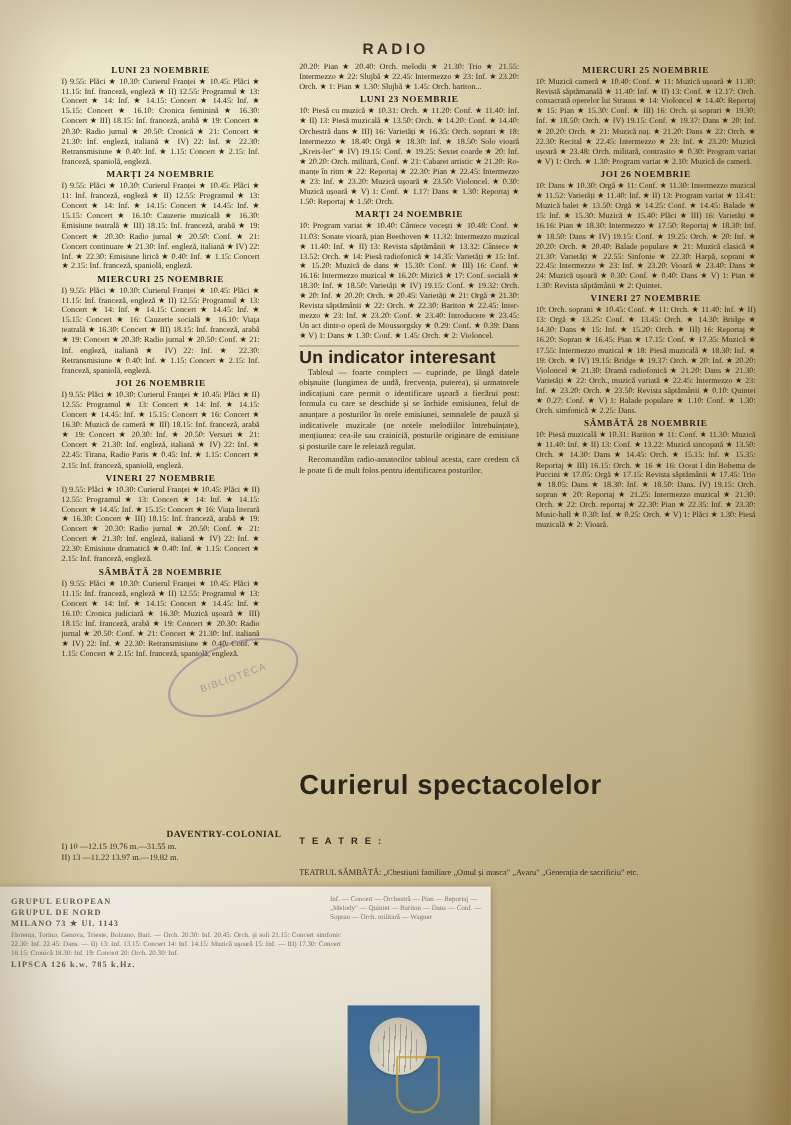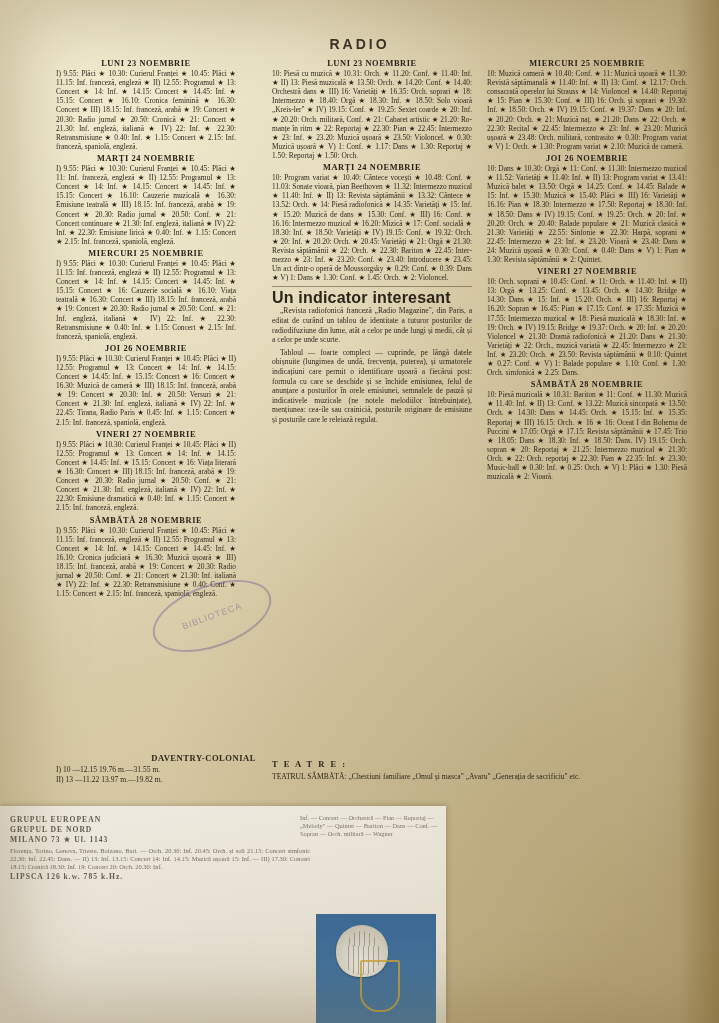--- a/index.html
+++ b/index.html
@@ -63,21 +63,21 @@
   }
   .curierTitle{
     font-family:"Liberation Sans",sans-serif;
     font-size:25px;font-weight:bold;color:#2b2419;letter-spacing:.5px;
     line-height:28px;
   }
   .teatre{
     position:absolute;left:272px;top:760px;width:420px;
     font-size:7.6px;line-height:9.6px;color:#2f281d;
   }
-  .teatreHead{font-family:Liberation Serif, serif;font-weight:bold;font-size:8.5px;letter-spacing:2px;margin-bottom:2px;}
+  .teatreHead{font-family:Liberation Sans, sans-serif;font-weight:bold;font-size:8.5px;letter-spacing:2px;margin-bottom:18px;}
 
   .daventry{
     position:absolute;left:56px;top:754px;width:200px;
     font-size:7.6px;line-height:9.4px;color:#2f281d;
   }
   .dvTitle{font-weight:bold;letter-spacing:.5px;font-size:8.6px;text-align:right;margin-bottom:2px;}
 
   
   .scrap{
     position:absolute;left:0;top:806px;width:446px;height:217px;
@@ -155,30 +155,31 @@
       <div class="para">I) 9.55: Plăci ★ 10.30: Curierul Franței ★ 10.45: Plăci ★ 11.15: Inf. franceză, engleză ★ II) 12.55: Programul ★ 13: Concert ★ 14: Inf. ★ 14.15: Concert ★ 14.45: Inf. ★ 15.15: Concert ★ 16: Cauzerie socială ★ 16.10: Viața teatrală ★ 16.30: Concert ★ III) 18.15: Inf. franceză, arabă ★ 19: Concert ★ 20.30: Radio jurnal ★ 20.50: Conf. ★ 21: Inf. engleză, italiană ★ IV) 22: Inf. ★ 22.30: Retransmisiune ★ 0.40: Inf. ★ 1.15: Concert ★ 2.15: Inf. franceză, spaniolă, engleză.</div>
       <div class="daytitle">JOI 26 NOEMBRIE</div>
       <div class="para">I) 9.55: Plăci ★ 10.30: Curierul Franței ★ 10.45: Plăci ★ II) 12.55: Programul ★ 13: Concert ★ 14: Inf. ★ 14.15: Concert ★ 14.45: Inf. ★ 15.15: Concert ★ 16: Concert ★ 16.30: Muzică de cameră ★ III) 18.15: Inf. franceză, arabă ★ 19: Concert ★ 20.30: Inf. ★ 20.50: Versuri ★ 21: Concert ★ 21.30: Inf. engleză, italiană ★ IV) 22: Inf. ★ 22.45: Tirana, Radio Paris ★ 0.45: Inf. ★ 1.15: Concert ★ 2.15: Inf. franceză, spaniolă, engleză.</div>
       <div class="daytitle">VINERI 27 NOEMBRIE</div>
       <div class="para">I) 9.55: Plăci ★ 10.30: Curierul Franței ★ 10.45: Plăci ★ II) 12.55: Programul ★ 13: Concert ★ 14: Inf. ★ 14.15: Concert ★ 14.45: Inf. ★ 15.15: Concert ★ 16: Viața literară ★ 16.30: Concert ★ III) 18.15: Inf. franceză, arabă ★ 19: Concert ★ 20.30: Radio jurnal ★ 20.50: Conf. ★ 21: Concert ★ 21.30: Inf. engleză, italiană ★ IV) 22: Inf. ★ 22.30: Emisiune dramatică ★ 0.40: Inf. ★ 1.15: Concert ★ 2.15: Inf. franceză, engleză.</div>
       <div class="daytitle">SÂMBĂTĂ 28 NOEMBRIE</div>
       <div class="para">I) 9.55: Plăci ★ 10.30: Curierul Franței ★ 10.45: Plăci ★ 11.15: Inf. franceză, engleză ★ II) 12.55: Programul ★ 13: Concert ★ 14: Inf. ★ 14.15: Concert ★ 14.45: Inf. ★ 16.10: Cronica judiciară ★ 16.30: Muzică ușoară ★ III) 18.15: Inf. franceză, arabă ★ 19: Concert ★ 20.30: Radio jurnal ★ 20.50: Conf. ★ 21: Concert ★ 21.30: Inf. italiană ★ IV) 22: Inf. ★ 22.30: Retransmisiune ★ 0.40: Conf. ★ 1.15: Concert ★ 2.15: Inf. franceză, spaniolă, engleză.</div>
     </div>
 
     <div class="col c2">
+      <div class="para">20.20: Pian ★ 20.40: Orch. melodii ★ 21.30: Trio ★ 21.55: Intermezzo ★ 22: Slujbă ★ 22.45: Intermezzo ★ 23: Inf. ★ 23.20: Orch. ★ 1: Pian ★ 1.30: Slujbă ★ 1.45: Orch. bariton...</div>
       <div class="daytitle">LUNI 23 NOEMBRIE</div>
       <div class="para">10: Piesă cu muzică ★ 10.31: Orch. ★ 11.20: Conf. ★ 11.40: Inf. ★ II) 13: Piesă muzicală ★ 13.50: Orch. ★ 14.20: Conf. ★ 14.40: Orchestră dans ★ III) 16: Varietăți ★ 16.35: Orch. soprari ★ 18: Intermezzo ★ 18.40: Orgă ★ 18.30: Inf. ★ 18.50: Solo vioară „Kreis-ler" ★ IV) 19.15: Conf. ★ 19.25: Sextet coarde ★ 20: Inf. ★ 20.20: Orch. militară, Conf. ★ 21: Cabaret artistic ★ 21.20: Ro­manțe în ritm ★ 22: Reportaj ★ 22.30: Pian ★ 22.45: Intermezzo ★ 23: Inf. ★ 23.20: Muzică ușoară ★ 23.50: Violoncel. ★ 0.30: Muzică ușoară ★ V) 1: Conf. ★ 1.17: Dans ★ 1.30: Reportaj ★ 1.50: Reportaj ★ 1.50: Orch.</div>
       <div class="daytitle">MARȚI 24 NOEMBRIE</div>
       <div class="para">10: Program variat ★ 10.40: Cântece vo­cești ★ 10.48: Conf. ★ 11.03: Sonate vioa­ră, pian Beethoven ★ 11.32: Intermezzo muzical ★ 11.40: Inf. ★ II) 13: Revista săptămânii ★ 13.32: Cântece ★ 13.52: Orch. ★ 14: Piesă radiofonică ★ 14.35: Varietăți ★ 15: Inf. ★ 15.20: Muzică de dans ★ 15.30: Conf. ★ III) 16: Conf. ★ 16.16: Intermez­zo muzical ★ 16.20: Mizică ★ 17: Conf. socială ★ 18.30: Inf. ★ 18.50: Varietăți ★ IV) 19.15: Conf. ★ 19.32: Orch. ★ 20: Inf. ★ 20.20: Orch. ★ 20.45: Varietăți ★ 21: Orgă ★ 21.30: Revista săptămânii ★ 22: Orch. ★ 22.30: Bariton ★ 22.45: Inter­mezzo ★ 23: Inf. ★ 23.20: Conf. ★ 23.40: Introducere ★ 23.45: Un act dintr-o operă de Moussorgsky ★ 0.29: Conf. ★ 0.39: Dans ★ V) 1: Dans ★ 1.30: Conf. ★ 1.45: Orch. ★ 2: Violoncel.</div>
 
       <div class="rule"></div>
       <div class="artTitle">Un indicator interesant</div>
       <div class="artBody">
-        <p>„Revista radiofonică franceză „Radio Magazine", din Paris, a editat de cu­rând un tablou de identitate a tuturor posturilor de radiodifuziune din lume, atât a celor pe unde lungi și medii, cât și a celor pe unde scurte.</p>
         <p>Tabloul — foarte complect — cuprin­de, pe lângă datele obișnuite (lungimea de undă, frecvența, puterea), și urmato­­rele indicațiuni care permit o identifi­care ușoară a fiecărui post: formula cu care se deschide și se închide emisiunea, felul de anunțare a posturilor în orele emisiunei, semnalele de pauză și indi­cativele muzicale (ne notele melodiilor întrebuințate), mențiunea: cea-ile sau crainiciă, posturile originare de emi­siune și posturile care le releiază regu­lat.</p>
+        <p>Recomandăm radio-amatorilor tabloul acesta, care credem că le poate fi de mult folos pentru identificarea postu­rilor.</p>
       </div>
     </div>
 
     <div class="col c3">
       <div class="daytitle">MIERCURI 25 NOEMBRIE</div>
       <div class="para">10: Muzică cameră ★ 10.40: Conf. ★ 11: Muzică ușoară ★ 11.30: Revistă săptăma­nală ★ 11.40: Inf. ★ II) 13: Conf. ★ 12.17: Orch. consacrată operelor lui Strauss ★ 14: Violoncel ★ 14.40: Reportaj ★ 15: Pian ★ 15.30: Conf. ★ III) 16: Orch. și soprari ★ 19.30: Inf. ★ 18.50: Orch. ★ IV) 19.15: Conf. ★ 19.37: Dans ★ 20: Inf. ★ 20.20: Orch. ★ 21: Muzică naț. ★ 21.20: Dans ★ 22: Orch. ★ 22.30: Recital ★ 22.45: Inter­mezzo ★ 23: Inf. ★ 23.20: Muzică ușoară ★ 23.48: Orch. militară, contrasito ★ 0.30: Program variat ★ V) 1: Orch. ★ 1.30: Program variat ★ 2.10: Muzică de cameră.</div>
       <div class="daytitle">JOI 26 NOEMBRIE</div>
       <div class="para">10: Dans ★ 10.30: Orgă ★ 11: Conf. ★ 11.30: Intermezzo muzical ★ 11.52: Varie­tăți ★ 11.40: Inf. ★ II) 13: Program variat ★ 13.41: Muzică balet ★ 13.50: Orgă ★ 14.25: Conf. ★ 14.45: Balade ★ 15: Inf. ★ 15.30: Muzică ★ 15.40: Plăci ★ III) 16: Varietăți ★ 16.16: Pian ★ 18.30: Inter­mezzo ★ 17.50: Reportaj ★ 18.30: Inf. ★ 18.50: Dans ★ IV) 19.15: Conf. ★ 19.25: Orch. ★ 20: Inf. ★ 20.20: Orch. ★ 20.40: Balade populare ★ 21: Muzică clasică ★ 21.30: Varietăți ★ 22.55: Sinfonie ★ 22.30: Harpă, soprani ★ 22.45: Intermezzo ★ 23: Inf. ★ 23.20: Vioară ★ 23.40: Dans ★ 24: Muzică ușoară ★ 0.30: Conf. ★ 0.40: Dans ★ V) 1: Pian ★ 1.30: Revista săptămânii ★ 2: Quintet.</div>
       <div class="daytitle">VINERI 27 NOEMBRIE</div>
       <div class="para">10: Orch. soprani ★ 10.45: Conf. ★ 11: Or­ch. ★ 11.40: Inf. ★ II) 13: Orgă ★ 13.25: Conf. ★ 13.45: Orch. ★ 14.30: Bridge ★ 14.30: Dans ★ 15: Inf. ★ 15.20: Orch. ★ III) 16: Reportaj ★ 16.20: Sopran ★ 16.45: Pian ★ 17.15: Conf. ★ 17.35: Muzică ★ 17.55: Intermezzo muzical ★ 18: Piesă mu­zicală ★ 18.30: Inf. ★ 19: Orch. ★ IV) 19.15: Bridge ★ 19.37: Orch. ★ 20: Inf. ★ 20.20: Violoncel ★ 21.30: Dramă ra­diofonică ★ 21.20: Dans ★ 21.30: Varietăți ★ 22: Orch., muzică variată ★ 22.45: Inter­mezzo ★ 23: Inf. ★ 23.20: Orch. ★ 23.50: Revista săptămânii ★ 0.10: Quintet ★ 0.27: Conf. ★ V) 1: Balade populare ★ 1.10: Conf. ★ 1.30: Orch. simfonică ★ 2.25: Dans.</div>
@@ -186,20 +187,23 @@
       <div class="para">10: Piesă muzicală ★ 10.31: Bariton ★ 11: Conf. ★ 11.30: Muzică ★ 11.40: Inf. ★ II) 13: Conf. ★ 13.22: Muzică sincopată ★ 13.50: Orch. ★ 14.30: Dans ★ 14.45: Or­ch. ★ 15.15: Inf. ★ 15.35: Reportaj ★ III) 16.15: Orch. ★ 16 ★ 16: Oceat I din Boh­ema de Puc­cini ★ 17.05: Orgă ★ 17.15: Revista săptă­mânii ★ 17.45: Trio ★ 18.05: Dans ★ 18.30: Inf. ★ 18.50: Dans. IV) 19.15: Orch. sopran ★ 20: Reportaj ★ 21.25: Intermezzo muzical ★ 21.30: Orch. ★ 22: Orch. reportaj ★ 22.30: Pian ★ 22.35: Inf. ★ 23.30: Music-hall ★ 0.30: Inf. ★ 0.25: Orch. ★ V) 1: Plăci ★ 1.30: Piesă muzicală ★ 2: Vioară.</div>
     </div>
   </div>
 
   <div class="daventry">
     <div class="dvTitle">DAVENTRY-COLONIAL</div>
     <div>I) 10 —12.15 19.76 m.—31.55 m.</div>
     <div>II) 13 —11.22 13.97 m.—19.82 m.</div>
   </div>
 
+  <div class="curier">
+    <div class="curierTitle">Curierul spectacolelor</div>
+  </div>
   <div class="teatre">
     <div class="teatreHead">T E A T R E :</div>
     <div>TEATRUL SÂMBĂTĂ: „Chestiuni familiare „Omul și masca" „Avaru" „Generația de sacrificiu" etc.</div>
   </div>
 
   <div class="stamp">BIBLIOTECA</div>
 
   <div class="scrap">
     <div class="scrapTxt">
       <div class="scrapHead">GRUPUL EUROPEAN</div>

